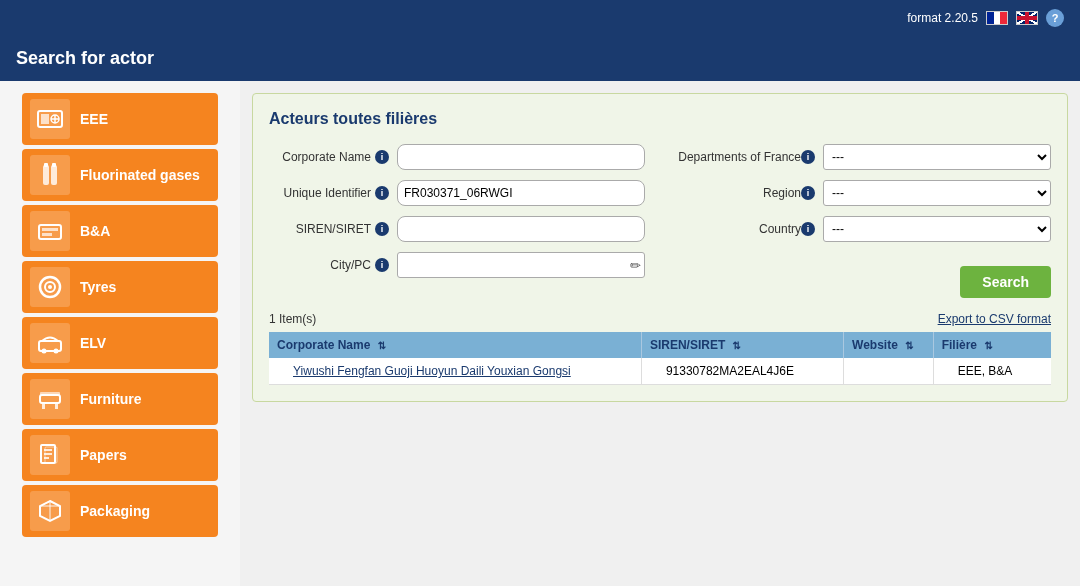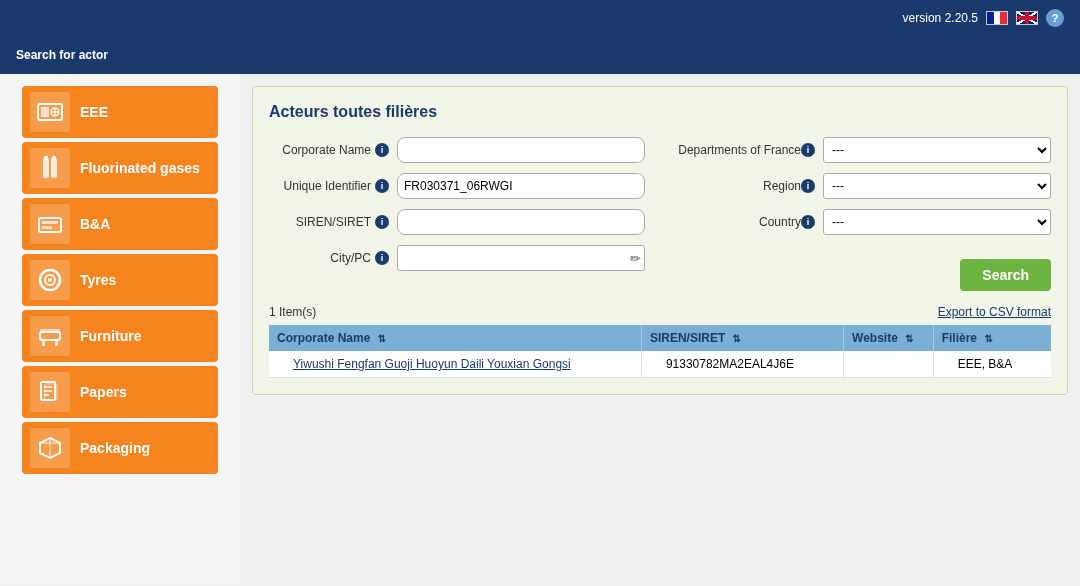--- a/index.html
+++ b/index.html
@@ -63,21 +63,21 @@
       font-size: 11px;
       font-weight: bold;
       cursor: pointer;
     }
 
     
     .page-title-bar {
       background: #1a3a6e;
       color: white;
       padding: 12px 16px;
-      font-size: 12px;
+      font-size: 18px;
       font-weight: bold;
     }
 
     
     .main-layout {
       display: flex;
       height: calc(100vh - 76px);
       min-height: 510px;
     }
 
@@ -316,21 +316,21 @@
       text-decoration: underline;
       cursor: pointer;
     }
   </style>
 </head>
 <body>
 
 <div class="top-bar">
   <span></span>
   <div class="top-bar-right">
-    <span>version 2.20.5</span>
+    <span>format 2.20.5</span>
     <span class="flag-icon flag-fr" title="Français"></span>
     <span class="flag-icon flag-uk" title="English"></span>
     <div class="help-circle">?</div>
   </div>
 </div>
 
 <div class="page-title-bar">
   <span>Search for actor</span>
 </div>
 
@@ -378,20 +378,31 @@
       <div class="sidebar-icon">
         <svg width="28" height="28" viewBox="0 0 28 28">
           <circle cx="14" cy="14" r="10" fill="none" stroke="white" stroke-width="2.5"></circle>
           <circle cx="14" cy="14" r="5" fill="none" stroke="white" stroke-width="2"></circle>
           <circle cx="14" cy="14" r="2" fill="white"></circle>
         </svg>
       </div>
       <span class="sidebar-label">Tyres</span>
     </div>
 
+    <div class="sidebar-item">
+      <div class="sidebar-icon">
+        <svg width="28" height="28" viewBox="0 0 28 28">
+          <rect x="3" y="12" width="22" height="10" rx="2" fill="none" stroke="white" stroke-width="2"></rect>
+          <path d="M6 12 Q14 5 22 12" fill="none" stroke="white" stroke-width="2"></path>
+          <circle cx="8" cy="22" r="2.5" fill="white"></circle>
+          <circle cx="20" cy="22" r="2.5" fill="white"></circle>
+        </svg>
+      </div>
+      <span class="sidebar-label">ELV</span>
+    </div>
 
     <div class="sidebar-item">
       <div class="sidebar-icon">
         <svg width="28" height="28" viewBox="0 0 28 28">
           <rect x="4" y="10" width="20" height="8" rx="2" fill="none" stroke="white" stroke-width="2"></rect>
           <rect x="6" y="18" width="3" height="6" fill="white" opacity="0.8"></rect>
           <rect x="19" y="18" width="3" height="6" fill="white" opacity="0.8"></rect>
           <rect x="4" y="7" width="20" height="4" rx="1" fill="white" opacity="0.6"></rect>
         </svg>
       </div>

